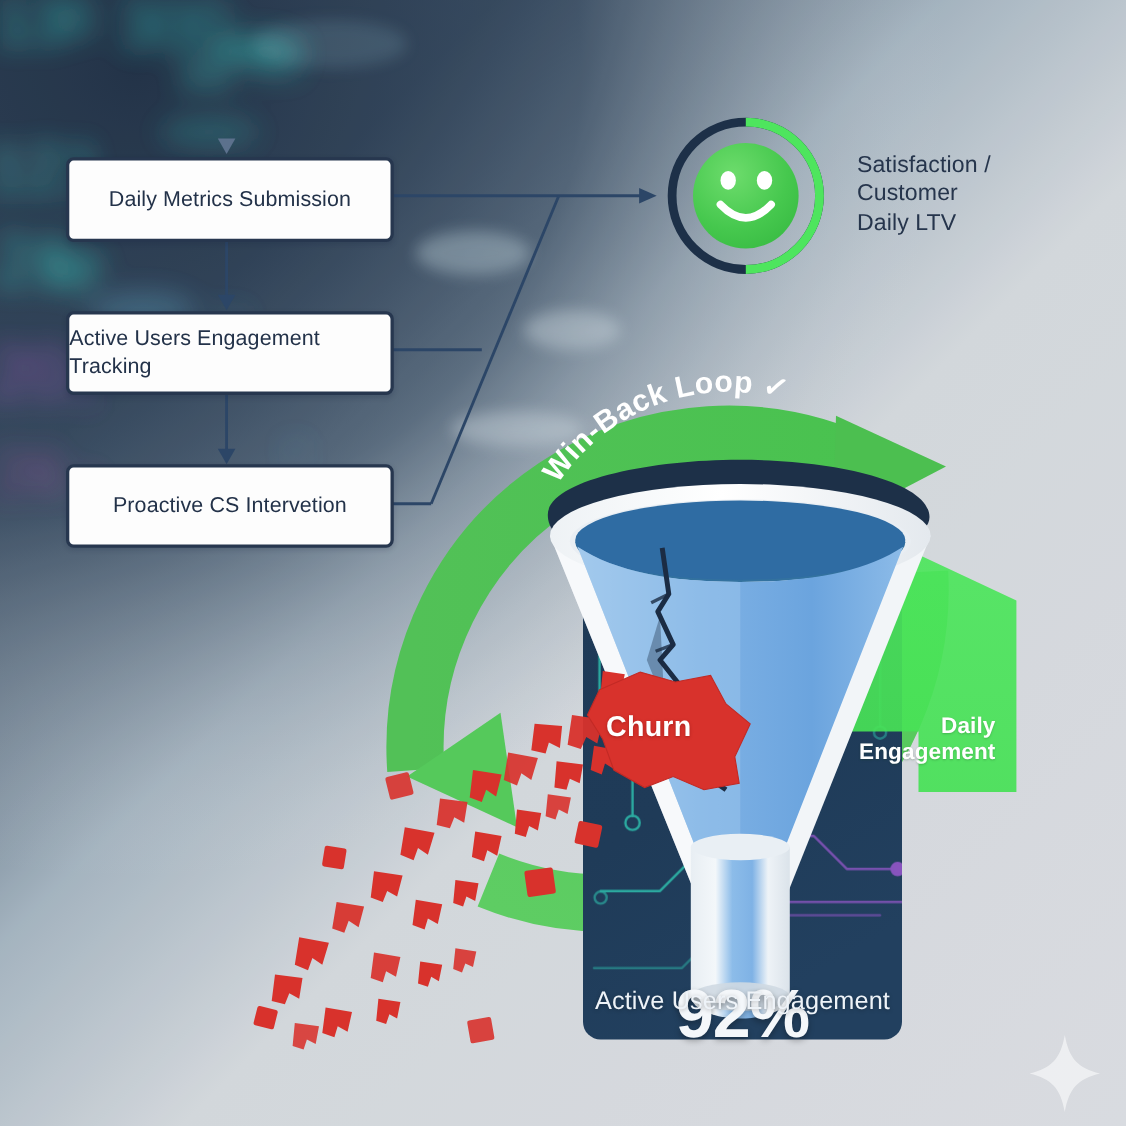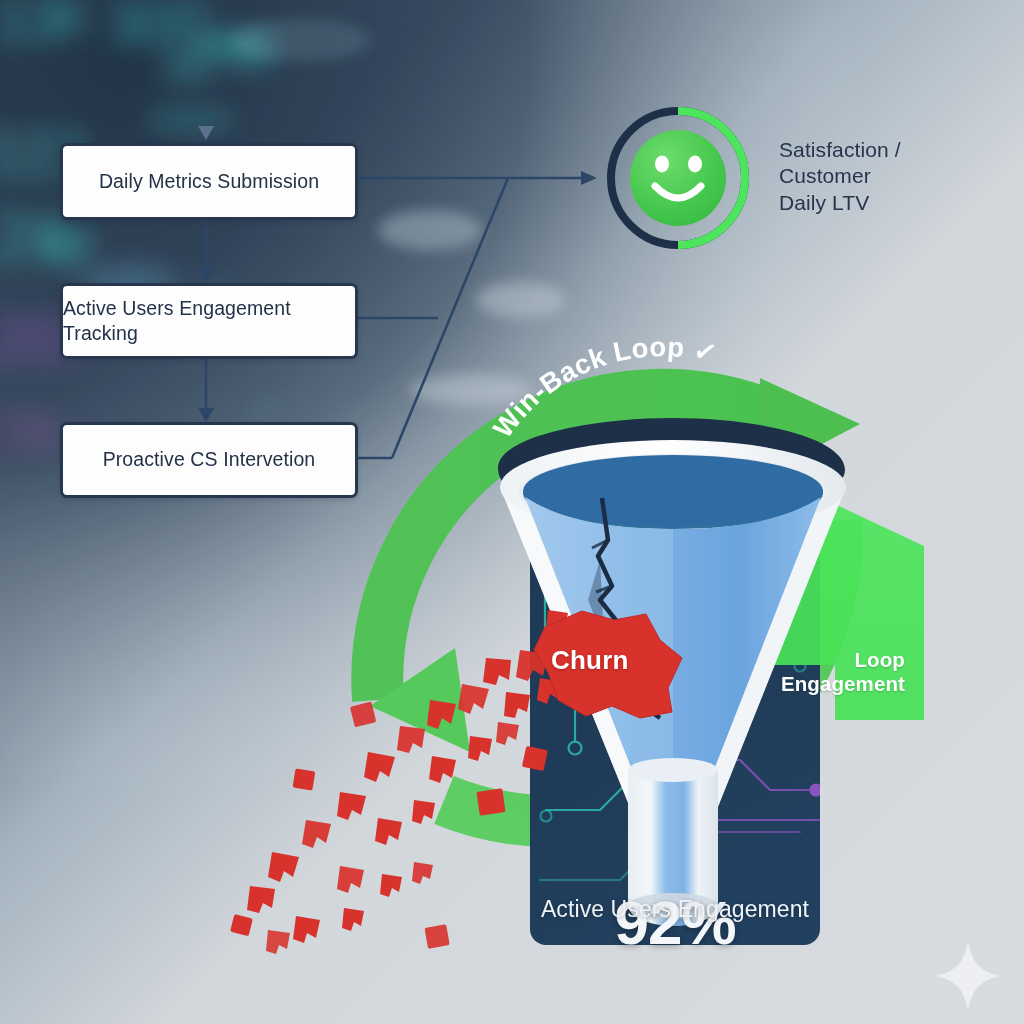--- a/index.html
+++ b/index.html
@@ -328,21 +328,21 @@
 
   <div class="sat-label" style="left:779px;top:137px;width:200px;">
     <div>Satisfaction /</div>
     <div>Customer</div>
     <div>Daily LTV</div>
   </div>
 
   <div class="churn-label" style="left:551px;top:645px;text-align:center;">Churn</div>
 
   <div class="hi-eng" style="left:730px;top:648px;width:175px;">
-    <div>Loop</div>
+    <div>Daily</div>
     <div>Engagement</div>
   </div>
 
   <div style="position:absolute;left:530px;top:887px;width:290px;">
     <div class="stat-big" style="position:relative;">92%</div>
   </div>
   <div style="position:absolute;left:530px;top:896px;width:290px;">
     <div class="stat-sub" style="position:relative;">Active Users Engagement</div>
   </div>
 

